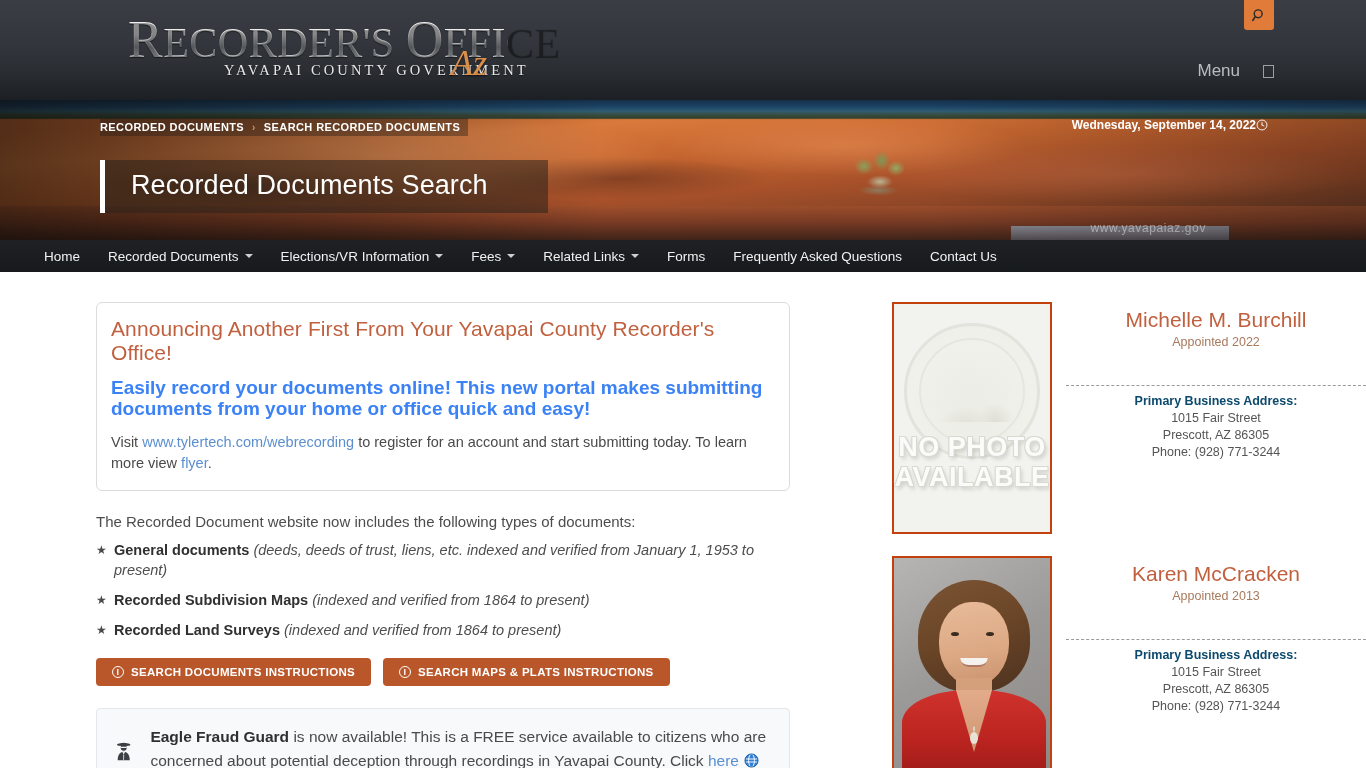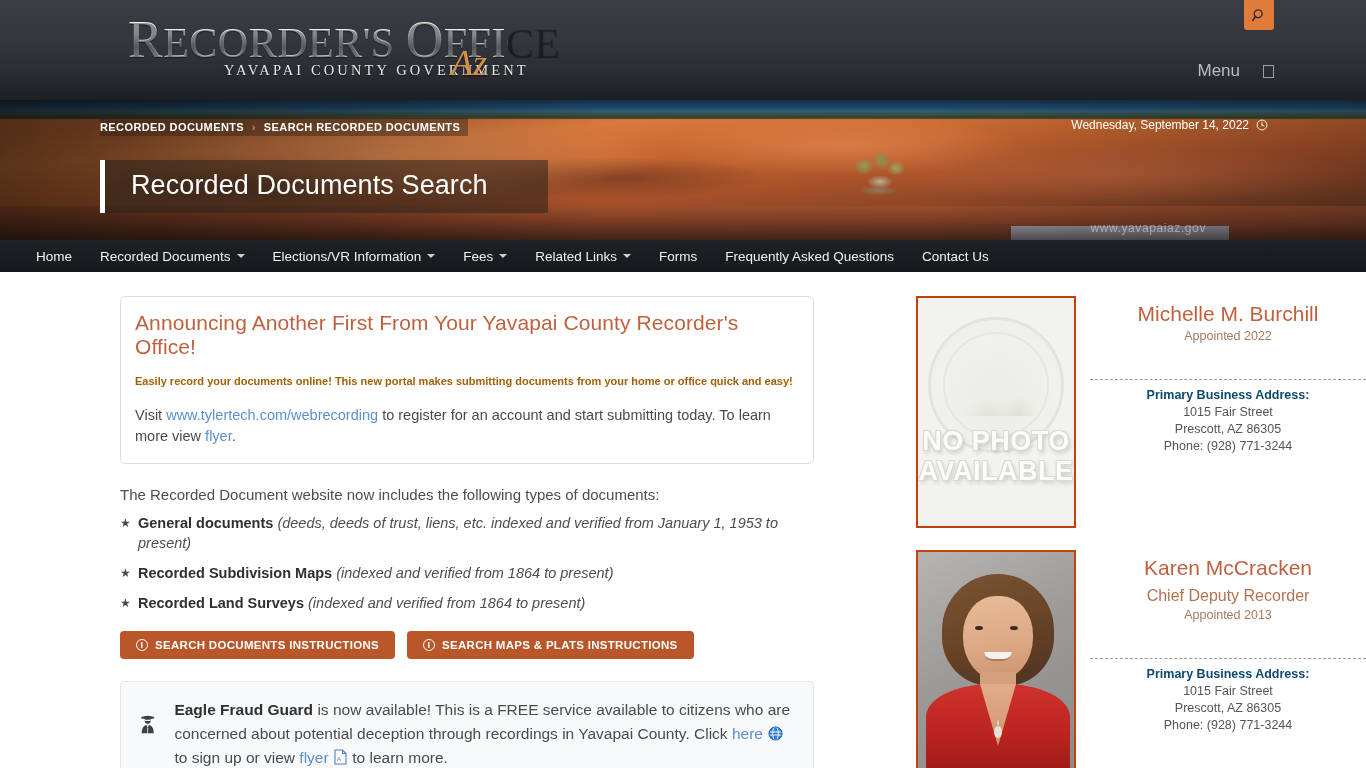--- a/index.html
+++ b/index.html
@@ -116,21 +116,21 @@
     padding: 3px 8px 3px 0;
     font-size: 11px; font-weight: bold; letter-spacing: .4px;
     color: #ffffff; text-transform: uppercase;
     z-index: 4;
   }
   .bc-sep { color: #c49a72; font-size: 10px; }
   .bc-item { cursor: pointer; }
   .banner-date {
     position: absolute; right: 98px; top: 118px;
     color: #fff; font-size: 12px; z-index: 4;
-    display: flex; align-items: center; gap: 7px;
+    display: flex; align-items: center;  font-weight: bold;
   }
   .clock-ico { width: 12px; height: 12px; }
   .title-box {
     position: absolute; left: 100px; top: 160px;
     background: rgba(44,34,28,.55);
     padding: 10px 60px 12px 26px;
     z-index: 4;
     border-left: 5px solid #ffffff;
   }
   .title-box h1 {
@@ -141,59 +141,58 @@
     position: absolute; right: 160px; bottom: 5px;
     font-size: 12px; color: rgba(255,255,255,.42);
     letter-spacing: .6px; z-index: 3;
   }
 
   
   .nav {
     position: relative; height: 32px; width: 100%;
     background: linear-gradient(180deg,#1f2125 0%, #171a1d 100%);
     display: flex; align-items: stretch;
-    padding-left: 22px;
+    padding-left: 30px;
     z-index: 5;
   }
   .nav-item {
     display: flex; align-items: center; gap: 6px;
     padding: 0 14px;
     color: #f1f1f1; font-size: 13.5px;
     cursor: pointer; white-space: nowrap;
   }
   .caret {
     width: 0; height: 0;
     border-left: 4px solid transparent;
     border-right: 4px solid transparent;
     border-top: 4px solid #cfcfcf;
     display: inline-block;
   }
 
   
   .content {
     position: relative; display: flex;
-    padding: 24px 0 0 0;
+    padding: 30px 0 0 0;
     height: 481px;
-    margin-left: 24px;
   }
   .main-col { width: 884px; padding: 0 96px 0 96px; }
   .side-col { width: 482px; padding-left: 8px; }
 
   .notice {
     border: 1px solid #dcdcdc; border-radius: 6px;
     padding: 14px 18px 16px 14px;
     width: 694px;
     background: #fff;
   }
   .notice h2 {
     color: #c1603f; font-size: 21px; font-weight: 400;
     margin-bottom: 12px; letter-spacing: .1px;
   }
   .notice .lead {
-    font-weight: bold; color: #a16207; font-size: 11px;
+    font-weight: bold; color: #3b82f6; font-size: 19px;
     line-height: 21px; margin-bottom: 13px;
   }
   .notice .visit { color: #4a4a4a; font-size: 14.5px; line-height: 21px; }
   a.lnk { color: #5b8fd0; text-decoration: none; cursor: pointer; }
 
   .intro {
     margin: 22px 0 10px 0; font-size: 15px; color: #4d4d4d;
   }
   ul.doclist { list-style: none; width: 690px; }
   ul.doclist li {
@@ -504,21 +503,20 @@
           <div class="k-eye l"></div>
           <div class="k-eye r"></div>
           <div class="k-smile"></div>
           <div class="k-neck"></div>
           <div class="k-body"></div>
           <div class="k-v"></div>
           <div class="k-pendant"></div>
         </div>
         <div class="pinfo">
           <div class="pname">Karen McCracken</div>
-          <div class="ptitle">Chief Deputy Recorder</div>
           <div class="papp">Appointed 2013</div>
           <div class="addr">
             <div class="lbl">Primary Business Address:</div>
             <div>1015 Fair Street</div>
             <div>Prescott, AZ 86305</div>
             <div>Phone: (928) 771-3244</div>
           </div>
         </div>
       </div>
 

